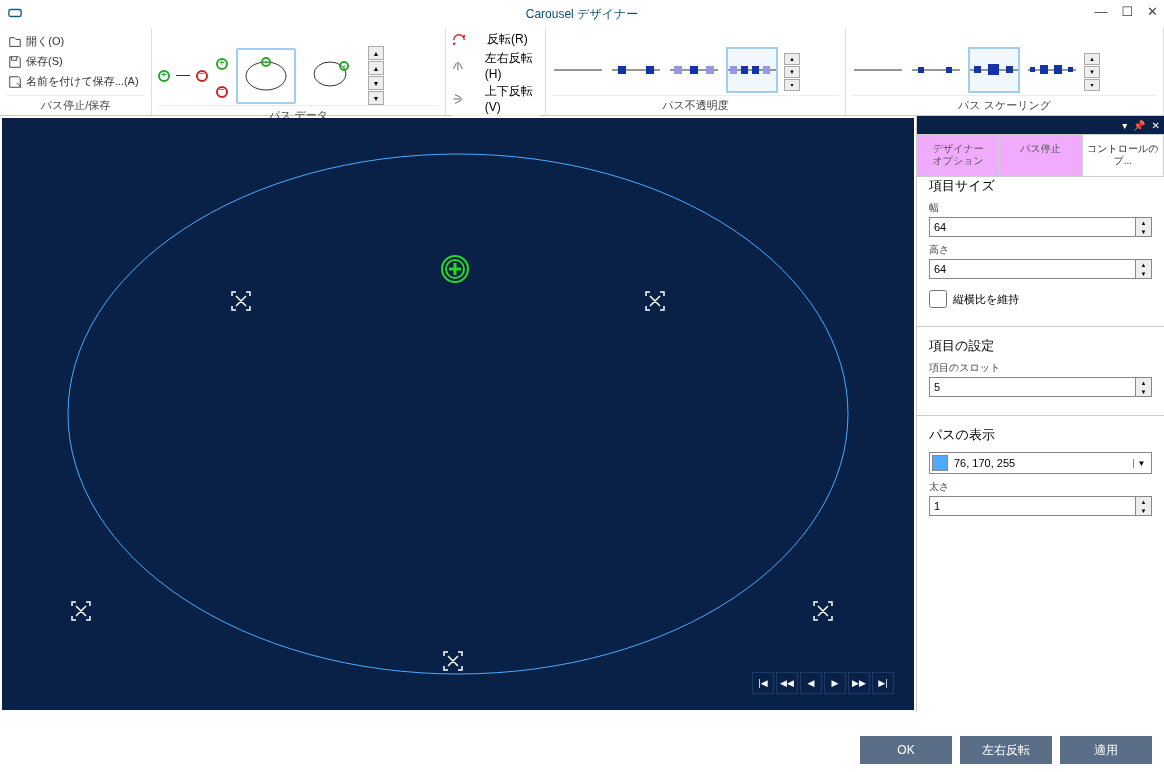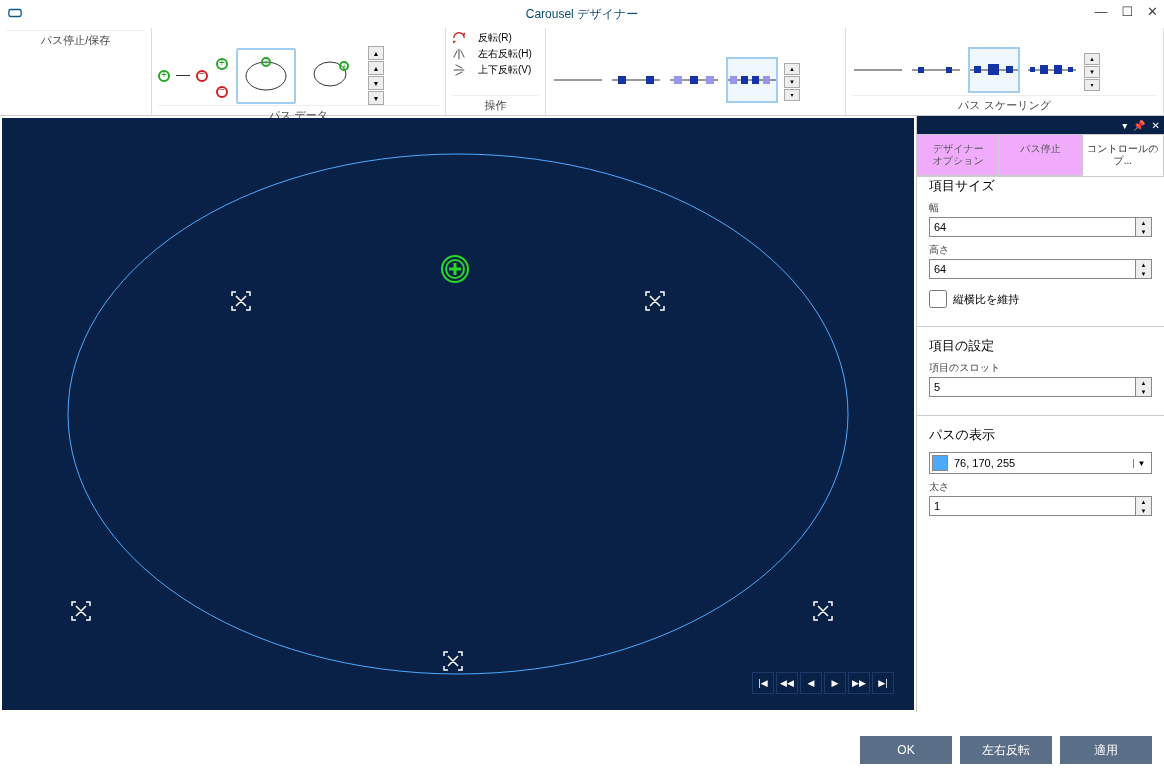--- a/index.html
+++ b/index.html
@@ -28,21 +28,21 @@
 .pd-plus::after { content: "+"; color: #27a827; font-size: 10px; position: absolute; top: -3px; left: 1px; }
 .pd-minus::after { content: "−"; color: #c22; font-size: 10px; position: absolute; top: -4px; left: 1px; }
 .pd-vert { display: flex; flex-direction: column; gap: 16px; padding-top: 4px; }
 .ellipse-btn { border: 2px solid #b3d7f2; background: #fff; padding: 4px; border-radius: 2px; }
 .ellipse-btn.sel { border-color: #a3cdef; }
 .ellipse-svg { width: 48px; height: 40px; }
 .spinner-ctrl { width: 16px; display: flex; flex-direction: column; gap: 1px; }
 .spinner-ctrl button { width: 16px; height: 14px; border: 1px solid #aaa; background: #eee; font-size: 7px; line-height: 1; }
 
 .ops-group { width: 100px; }
-.ops-group .item { display: flex; align-items: flex-start; gap: 12px; font-size: 10px; padding: 1px 0; cursor: pointer; }
+.ops-group .item { display: flex; align-items: center; gap: 21px; font-size: 12px; padding: 1px 0; cursor: pointer; }
 
 .gallery-group { flex: 1; }
 .gallery { display: flex; align-items: center; gap: 6px; padding-top: 14px; }
 .gallery-item { width: 52px; height: 46px; display: flex; align-items: center; justify-content: center; border: 2px solid transparent; }
 .gallery-item.sel { border-color: #a3cdef; background: #f0f7fd; }
 .gallery-line { stroke: #333; stroke-width: 1; }
 .gallery-box { fill: #1433a8; }
 .gallery-box.light { fill: #9797e8; }
 .spinner-side { width: 16px; display: flex; flex-direction: column; gap: 1px; margin-top: 4px; }
 .spinner-side button { width: 16px; height: 12px; border: 1px solid #aaa; background: #eee; font-size: 6px; line-height: 1; }
@@ -95,20 +95,40 @@
   <div class="controls">
     <span>—</span>
     <span>☐</span>
     <span>✕</span>
   </div>
 </div>
 
 <div class="ribbon">
 
   <div class="ribbon-group file-ops">
+    <div class="ribbon-content" style="flex-direction:column; gap:1px; padding-top:2px;">
+      <div class="item">
+        <svg viewBox="0 0 16 16">
+            <path d="M2 3h5l2 2h5v8H2z" fill="none" stroke="#333"></path>
+          </svg>
+        <span>開く(O)</span>
+      </div>
+      <div class="item">
+        <svg viewBox="0 0 16 16">
+            <path d="M2 2h10l2 2v10H2z M4 2v4h6V2" fill="none" stroke="#333"></path>
+          </svg>
+        <span>保存(S)</span>
+      </div>
+      <div class="item">
+        <svg viewBox="0 0 16 16">
+            <path d="M2 2h10l2 2v10H2z M10 9l5 5" fill="none" stroke="#333"></path>
+          </svg>
+        <span>名前を付けて保存...(A)</span>
+      </div>
+    </div>
     <div class="ribbon-group-label">パス停止/保存</div>
   </div>
 
   <div class="ribbon-group path-data">
     <div class="ribbon-content path-data-icons">
       <div class="pd-small">
         <span class="pd-circle pd-plus"></span>
         <span style="width:14px;height:1px;background:#333;"></span>
         <span class="pd-circle red pd-minus"></span>
       </div>
@@ -194,20 +214,21 @@
             <rect x="24" y="1" width="7" height="8" class="gallery-box"></rect>
             <rect x="35" y="1" width="7" height="8" class="gallery-box light"></rect>
           </svg>
       </div>
       <div class="spinner-side">
           <button>▲</button>
           <button>▼</button>
           <button>▾</button>
         </div>
     </div>
+    <div class="ribbon-group-label">パス不透明度</div>
   </div>
 
   <div class="ribbon-group gallery-group" style="flex:1;">
     <div class="ribbon-content gallery">
       <div class="gallery-item">
         <svg width="48" height="8">
             <line x1="0" y1="4" x2="48" y2="4" class="gallery-line"></line>
           </svg>
       </div>
       <div class="gallery-item">

